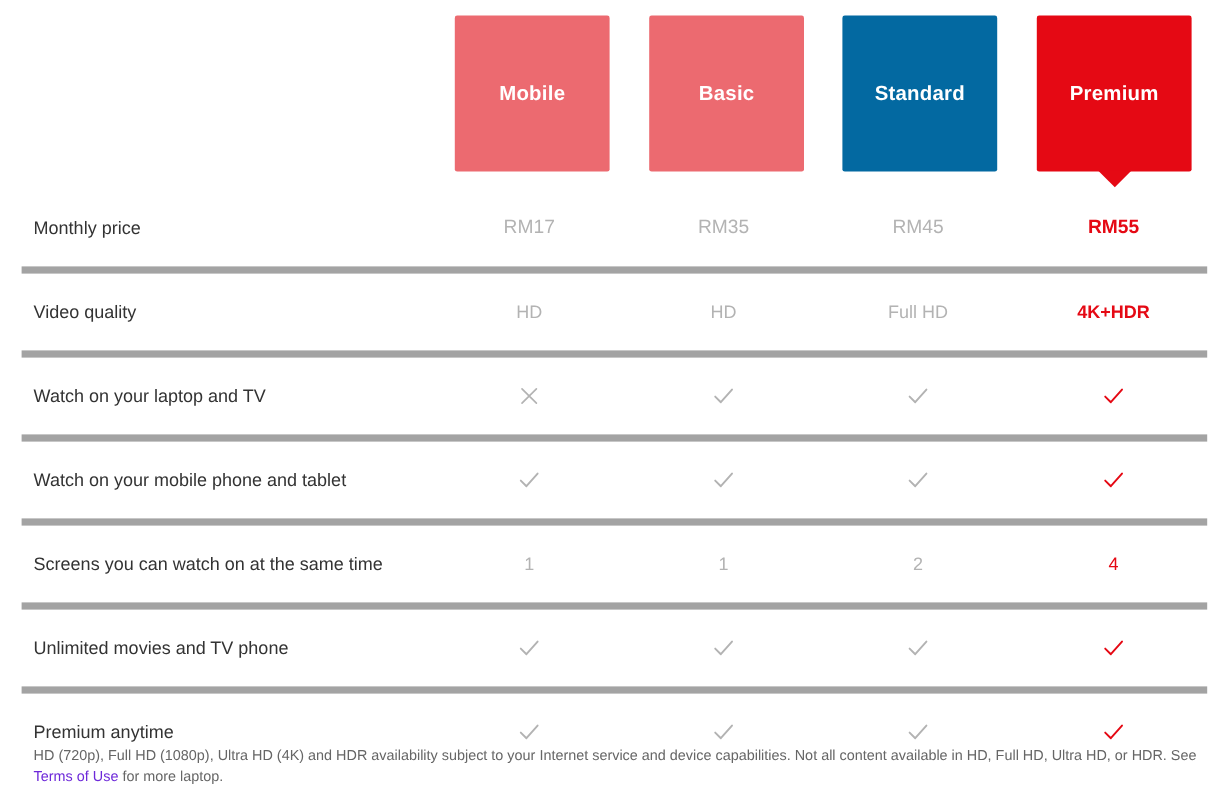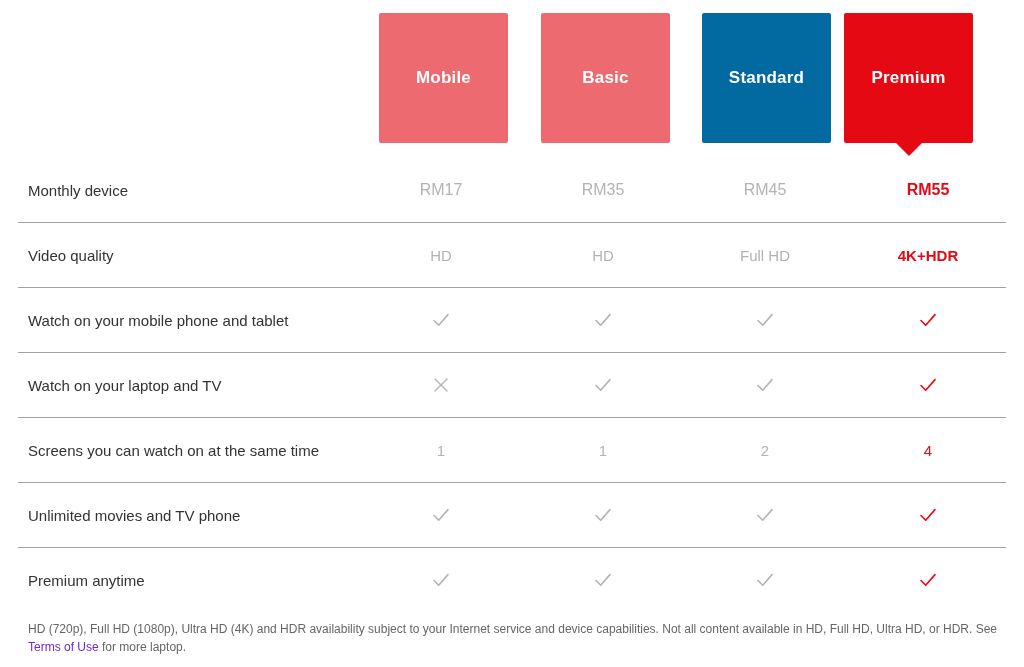--- a/index.html
+++ b/index.html
@@ -38,21 +38,21 @@
     align-items: center;
     justify-content: center;
     color: #ffffff;
     font-size: 17px;
     font-weight: bold;
     letter-spacing: 0.2px;
   }
   .plan-box.mobile-plan   { left: 379px; background: #EC6A70; }
   .plan-box.basic-plan    { left: 541px; background: #EC6A70; }
   .plan-box.standard-col  { left: 702px; background: #0369a1; }
-  .plan-box.premium-plan  { left: 844px; background: #E50914; }
+  .plan-box.premium-plan  { left: 864px; background: #E50914; }
 
   .plan-box .caret {
     position: absolute;
     bottom: -13px;
     left: 50%;
     transform: translateX(-50%);
     width: 0;
     height: 0;
     border-left: 14px solid transparent;
     border-right: 14px solid transparent;
@@ -62,21 +62,21 @@
   
   .rows {
     position: relative;
   }
 
   .feature-row {
     position: relative;
     display: flex;
     align-items: center;
     margin: 0 18px 0 18px;
-    border-top: 1px solid #a3a3a3;
+    border-top: 6px solid #a3a3a3;
     min-height: 64px;
   }
   .feature-row.first-row {
     border-top: none;
   }
 
   .row-label {
     width: 342px;
     flex: 0 0 342px;
     padding-left: 10px;
@@ -134,52 +134,52 @@
       <span>Standard</span>
     </div>
     <div class="plan-box premium-plan">
       <span>Premium</span>
       <span class="caret"></span>
     </div>
   </div>
 
   <div class="rows" id="rows-container">
       <div class="feature-row first-row">
-        <div class="row-label">Monthly device</div>
+        <div class="row-label">Monthly price</div>
         <div class="cell price-cell">RM17</div>
         <div class="cell price-cell">RM35</div>
         <div class="cell price-cell">RM45</div>
         <div class="cell premium-cell price-cell">RM55</div>
       </div>
       <div class="feature-row">
         <div class="row-label">Video quality</div>
         <div class="cell quality-cell">HD</div>
         <div class="cell quality-cell">HD</div>
         <div class="cell quality-cell">Full HD</div>
         <div class="cell premium-cell quality-cell">4K+HDR</div>
       </div>
       <div class="feature-row">
+        <div class="row-label">Watch on your laptop and TV</div>
+        <div class="cell"><svg class="glyph-svg" width="22" height="22" viewBox="0 0 22 22" aria-hidden="true">
+            <path d="M5 5 L17 17 M17 5 L5 17" fill="none" stroke="#b3b3b3" stroke-width="1.4" stroke-linecap="round"></path>
+          </svg></div>
+        <div class="cell"><svg class="glyph-svg" width="22" height="22" viewBox="0 0 22 22" aria-hidden="true">
+            <path d="M4 11.5 L8.7 16.2 L18 5.6" fill="none" stroke="#b3b3b3" stroke-width="1.6" stroke-linecap="round" stroke-linejoin="round"></path>
+          </svg></div>
+        <div class="cell"><svg class="glyph-svg" width="22" height="22" viewBox="0 0 22 22" aria-hidden="true">
+            <path d="M4 11.5 L8.7 16.2 L18 5.6" fill="none" stroke="#b3b3b3" stroke-width="1.6" stroke-linecap="round" stroke-linejoin="round"></path>
+          </svg></div>
+        <div class="cell premium-cell"><svg class="glyph-svg" width="22" height="22" viewBox="0 0 22 22" aria-hidden="true">
+            <path d="M4 11.5 L8.7 16.2 L18 5.6" fill="none" stroke="#E50914" stroke-width="1.6" stroke-linecap="round" stroke-linejoin="round"></path>
+          </svg></div>
+      </div>
+      <div class="feature-row">
         <div class="row-label">Watch on your mobile phone and tablet</div>
         <div class="cell"><svg class="glyph-svg" width="22" height="22" viewBox="0 0 22 22" aria-hidden="true">
             <path d="M4 11.5 L8.7 16.2 L18 5.6" fill="none" stroke="#b3b3b3" stroke-width="1.6" stroke-linecap="round" stroke-linejoin="round"></path>
-          </svg></div>
-        <div class="cell"><svg class="glyph-svg" width="22" height="22" viewBox="0 0 22 22" aria-hidden="true">
-            <path d="M4 11.5 L8.7 16.2 L18 5.6" fill="none" stroke="#b3b3b3" stroke-width="1.6" stroke-linecap="round" stroke-linejoin="round"></path>
-          </svg></div>
-        <div class="cell"><svg class="glyph-svg" width="22" height="22" viewBox="0 0 22 22" aria-hidden="true">
-            <path d="M4 11.5 L8.7 16.2 L18 5.6" fill="none" stroke="#b3b3b3" stroke-width="1.6" stroke-linecap="round" stroke-linejoin="round"></path>
-          </svg></div>
-        <div class="cell premium-cell"><svg class="glyph-svg" width="22" height="22" viewBox="0 0 22 22" aria-hidden="true">
-            <path d="M4 11.5 L8.7 16.2 L18 5.6" fill="none" stroke="#E50914" stroke-width="1.6" stroke-linecap="round" stroke-linejoin="round"></path>
-          </svg></div>
-      </div>
-      <div class="feature-row">
-        <div class="row-label">Watch on your laptop and TV</div>
-        <div class="cell"><svg class="glyph-svg" width="22" height="22" viewBox="0 0 22 22" aria-hidden="true">
-            <path d="M5 5 L17 17 M17 5 L5 17" fill="none" stroke="#b3b3b3" stroke-width="1.4" stroke-linecap="round"></path>
           </svg></div>
         <div class="cell"><svg class="glyph-svg" width="22" height="22" viewBox="0 0 22 22" aria-hidden="true">
             <path d="M4 11.5 L8.7 16.2 L18 5.6" fill="none" stroke="#b3b3b3" stroke-width="1.6" stroke-linecap="round" stroke-linejoin="round"></path>
           </svg></div>
         <div class="cell"><svg class="glyph-svg" width="22" height="22" viewBox="0 0 22 22" aria-hidden="true">
             <path d="M4 11.5 L8.7 16.2 L18 5.6" fill="none" stroke="#b3b3b3" stroke-width="1.6" stroke-linecap="round" stroke-linejoin="round"></path>
           </svg></div>
         <div class="cell premium-cell"><svg class="glyph-svg" width="22" height="22" viewBox="0 0 22 22" aria-hidden="true">
             <path d="M4 11.5 L8.7 16.2 L18 5.6" fill="none" stroke="#E50914" stroke-width="1.6" stroke-linecap="round" stroke-linejoin="round"></path>
           </svg></div>

